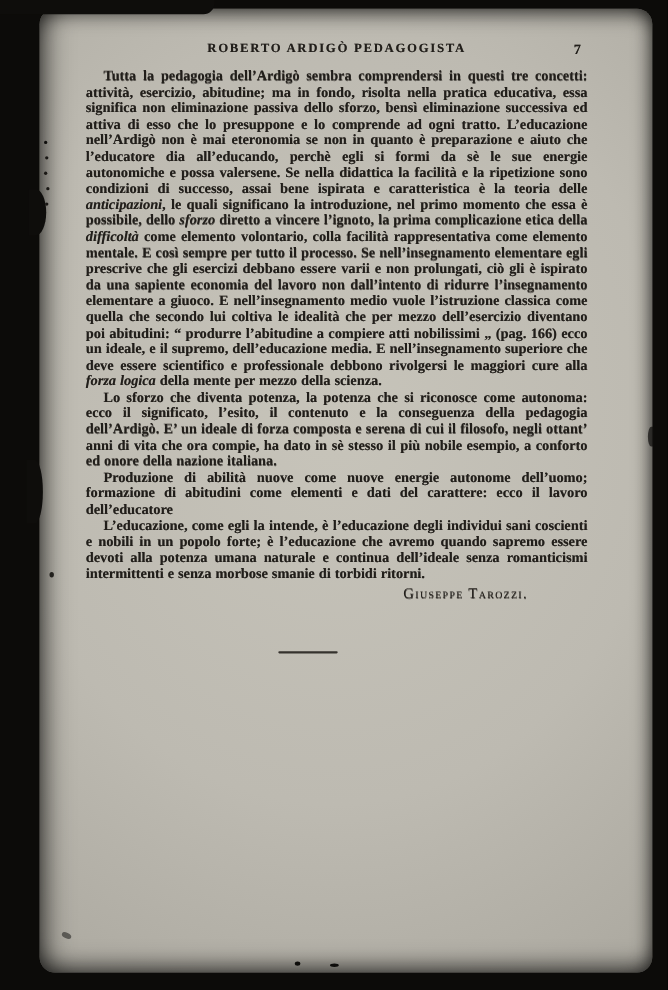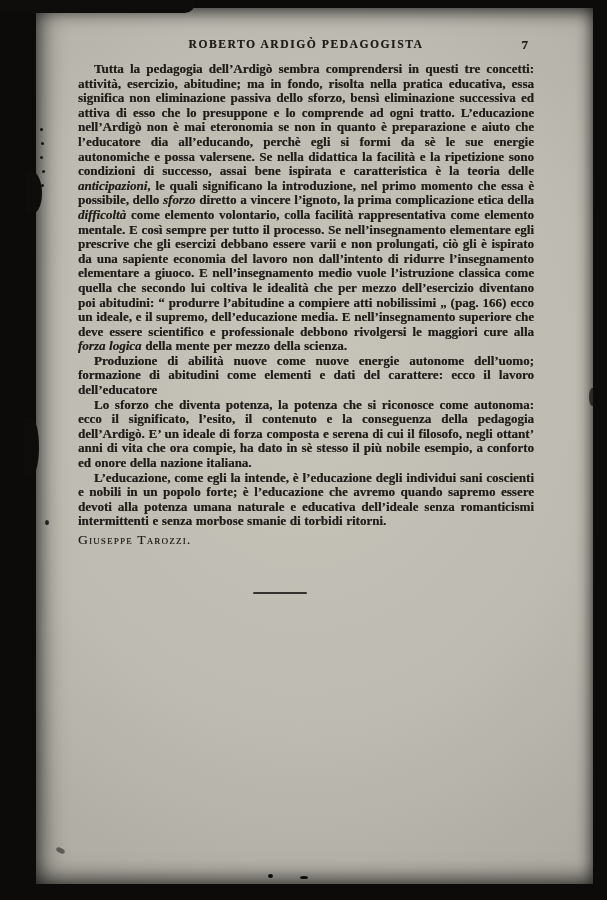--- a/index.html
+++ b/index.html
@@ -14,21 +14,21 @@
 
   .paper {
     position:absolute; left:36px; top:8px; width:557px; height:876px;
     background: radial-gradient(ellipse 120% 90% at 48% 42%,
                 #c7c4ba 0%, #bdbab1 45%, #aba89f 78%, #8f8c84 100%);
     box-shadow:
       inset 16px 0 24px -10px rgba(0,0,0,0.55),
       inset -10px 0 16px -8px rgba(0,0,0,0.50),
       inset 0 12px 18px -8px rgba(0,0,0,0.60),
       inset 0 -14px 20px -8px rgba(0,0,0,0.55);
-    border-radius:0;
+    border-radius:14px;
   }
 
   .column {
     position:absolute; left:42px; top:30px; width:456px;
     color:var(--ink, #211e1a);
     text-shadow:0.2px 0.2px 0.3px rgba(25,22,18,0.6);
   }
 
   .page-header {
     position:relative; text-align:center;
@@ -41,21 +41,21 @@
   }
 
   .page-body { margin-top:9px; }
   .page-body p {
     text-align:justify; font-size:13px; line-height:14.6px;
     text-indent:16px; word-spacing:0.4px; hyphens:auto;font-weight:bold;
   }
   .page-body i { font-style:italic; }
 
   .signature {
-    padding-right:54px; margin-top:3px;
+    text-align:right; padding-right:54px; margin-top:3px;
     font-variant:small-caps; letter-spacing:1.2px; font-size:13.5px;
   }
 
   .end-rule {
     width:54px; height:2px; background:#35322d;
     margin:44px auto 0; transform:translateX(-26px);
     border-radius:1px;
   }
 
   
@@ -81,23 +81,23 @@
   <div class="paper">
     <div class="column">
 
       <div class="page-header">
         <span>ROBERTO ARDIGÒ PEDAGOGISTA</span>
         <span class="page-number">7</span>
       </div>
 
       <div class="page-body">
           <p><span>Tutta la pedagogia dell’Ardigò sembra comprendersi in questi tre concetti: attività, esercizio, abitudine; ma in fondo, risolta nella pratica educativa, essa significa non eliminazione passiva dello sforzo, bensì eliminazione successiva ed attiva di esso che lo presuppone e lo comprende ad ogni tratto. L’educazione nell’Ardigò non è mai eteronomia se non in quanto è preparazione e aiuto che l’educatore dia all’educando, perchè egli si formi da sè le sue energie autonomiche e possa valersene. Se nella didattica la facilità e la ripetizione sono condizioni di successo, assai bene ispirata e caratteristica è la teoria delle </span><i>anticipazioni</i><span>, le quali significano la introduzione, nel primo momento che essa è possibile, dello </span><i>sforzo</i><span> diretto a vincere l’ignoto, la prima complicazione etica della </span><i>difficoltà</i><span> come elemento volontario, colla facilità rappresentativa come elemento mentale. E così sempre per tutto il processo. Se nell’insegnamento elementare egli prescrive che gli esercizi debbano essere varii e non prolungati, ciò gli è ispirato da una sapiente economia del lavoro non dall’intento di ridurre l’insegnamento elementare a giuoco. E nell’insegnamento medio vuole l’istruzione classica come quella che secondo lui coltiva le idealità che per mezzo dell’esercizio diventano poi abitudini: “ produrre l’abitudine a compiere atti nobilissimi „ (pag. 166) ecco un ideale, e il supremo, dell’educazione media. E nell’insegnamento superiore che deve essere scientifico e professionale debbono rivolgersi le maggiori cure alla </span><i>forza logica</i><span> della mente per mezzo della scienza.</span></p>
+          <p><span>Lo sforzo che diventa potenza, la potenza che si riconosce come autonoma: ecco il significato, l’esito, il contenuto e la conseguenza della pedagogia dell’Ardigò. E’ un ideale di forza composta e serena di cui il filosofo, negli ottant’ anni di vita che ora compie, ha dato in sè stesso il più nobile esempio, a conforto ed onore della nazione italiana.</span></p>
           <p><span>Produzione di abilità nuove come nuove energie autonome dell’uomo; formazione di abitudini come elementi e dati del carattere: ecco il lavoro dell’educatore</span></p>
-          <p><span>Lo sforzo che diventa potenza, la potenza che si riconosce come autonoma: ecco il significato, l’esito, il contenuto e la conseguenza della pedagogia dell’Ardigò. E’ un ideale di forza composta e serena di cui il filosofo, negli ottant’ anni di vita che ora compie, ha dato in sè stesso il più nobile esempio, a conforto ed onore della nazione italiana.</span></p>
-          <p><span>L’educazione, come egli la intende, è l’educazione degli individui sani coscienti e nobili in un popolo forte; è l’educazione che avremo quando sapremo essere devoti alla potenza umana naturale e educativa dell’ideale senza romanticismi intermittenti e senza morbose smanie di torbidi ritorni.</span></p>
+          <p><span>L’educazione, come egli la intende, è l’educazione degli individui sani coscienti e nobili in un popolo forte; è l’educazione che avremo quando sapremo essere devoti alla potenza umana naturale e continua dell’ideale senza romanticismi intermittenti e senza morbose smanie di torbidi ritorni.</span></p>
         </div>
 
       <div class="signature">Giuseppe Tarozzi.</div>
 
       <div class="end-rule"></div>
 
     </div>
   </div>
 
   <div class="artifact edge-top-left"></div>

